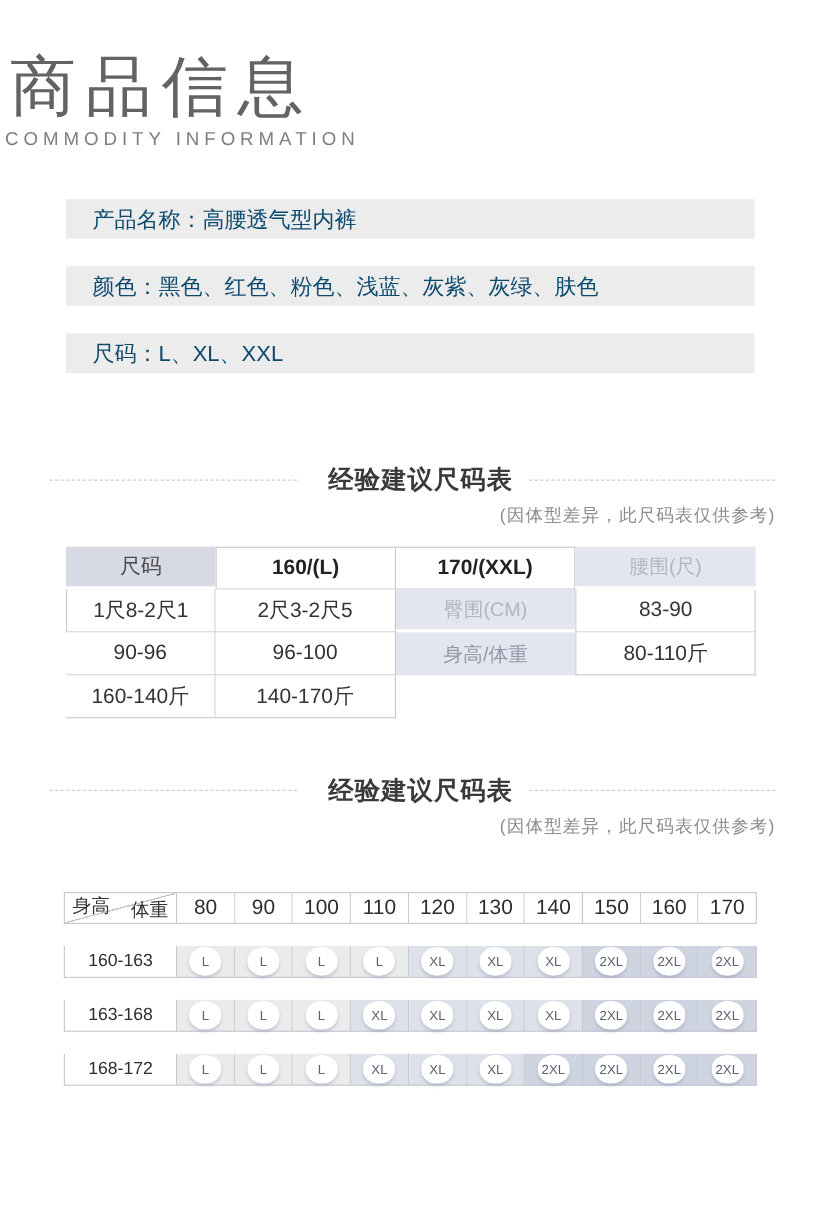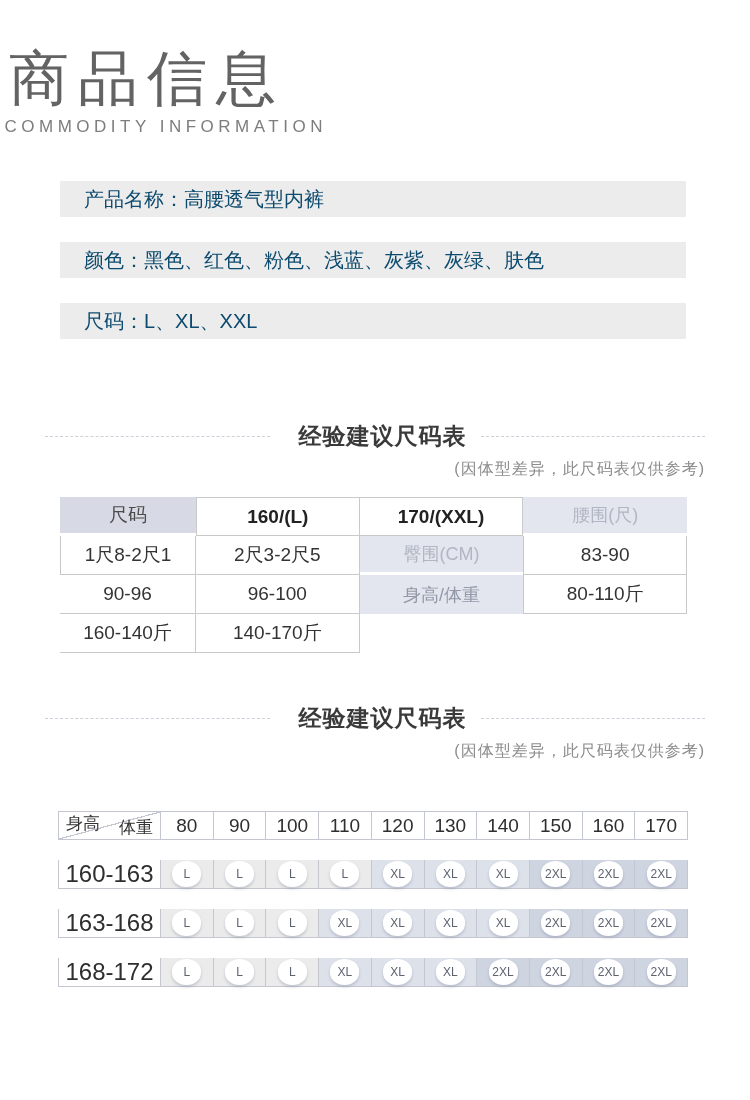--- a/index.html
+++ b/index.html
@@ -63,21 +63,21 @@
   }
   .t2 .cell {
     display:flex; align-items:center; justify-content:center;
     border-right:1px solid #c4c7d1; border-bottom:1px solid #c4c7d1;
     background:#fff;
     margin-top:20px;
   }
   .t2 .ct { border-top:1px solid #c4c7d1; }
   .t2 .cl { border-left:1px solid #c4c7d1; }
   .t2 .wnum { font-size:19px; color:#2e2e2e; font-weight:500; }
-  .t2 .hrow { font-size:24px; color:#2e2e2e; }
+  .t2 .hrow { font-size:16px; color:#2e2e2e; }
   .t2 .corner {
     position:relative;
     background-image:linear-gradient(to bottom right,
       transparent calc(50% - 0.6px), #c4c7d1 calc(50% - 0.6px),
       #c4c7d1 calc(50% + 0.6px), transparent calc(50% + 0.6px));
   }
   .t2 .corner .tw { position:absolute; top:4px; right:7px; font-size:17px; color:#333; }
   .t2 .corner .sg { position:absolute; bottom:4px; left:7px; font-size:17px; color:#333; }
   .sz-L   { background:#ebebeb !important; }
   .sz-XL  { background:#dde1ea !important; }

